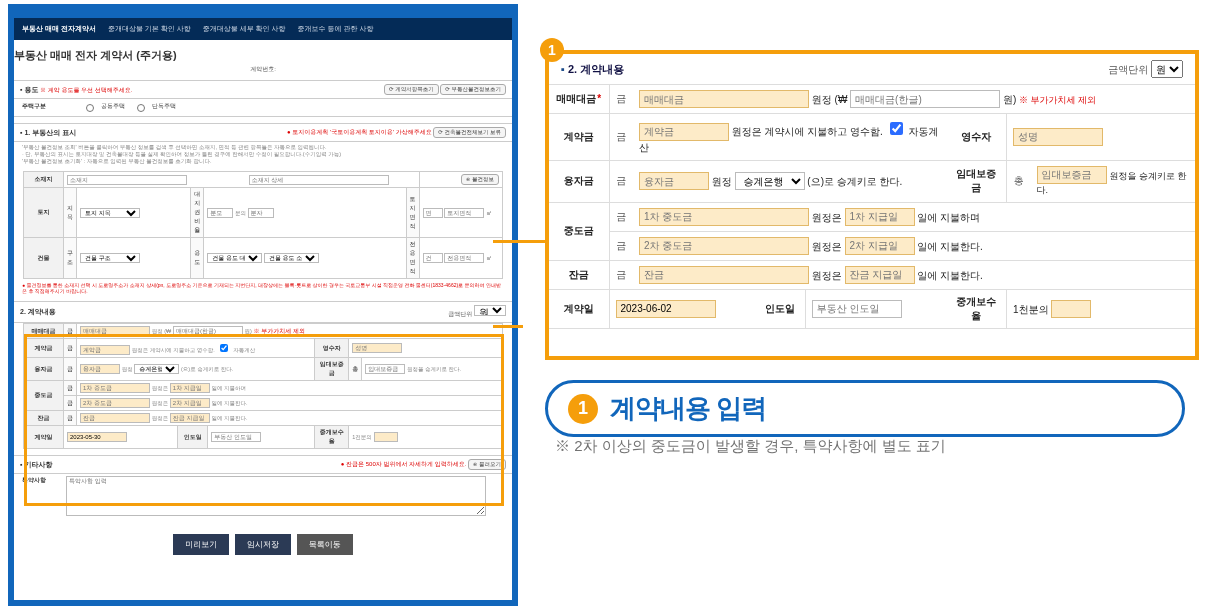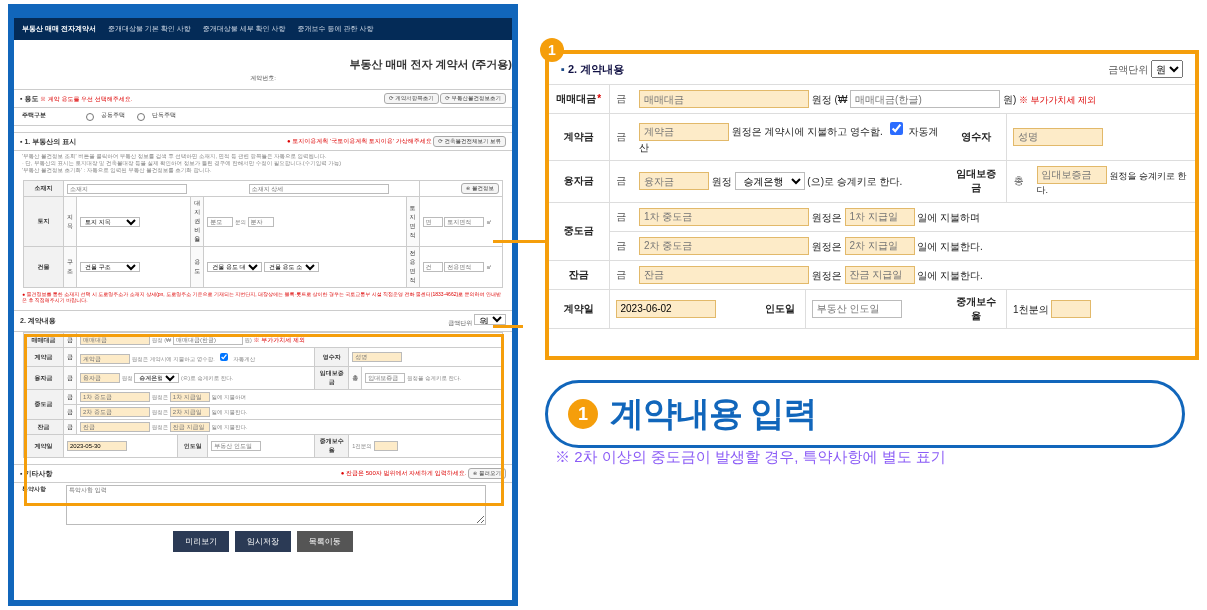--- a/index.html
+++ b/index.html
@@ -7,21 +7,21 @@
 
   
   .left-wrap {
     position: absolute; left: 8px; top: 4px; width: 510px; height: 602px;
     border: 6px solid #1166bb; border-top-width: 14px;
     background: #fff; font-size: 6px; color: #333;
   }
   .tabs { background: #042b57; color: #cfd9e6; display: flex; gap: 12px; padding: 6px 8px; font-size: 7px; }
   .tabs .tab { cursor: pointer; }
   .tabs .tab.active { color: #fff; font-weight: 700; }
-  .doc-title { text-align: right; font-weight: 700; font-size: 11px; margin: 17px 0 2px; }
+  .doc-title { text-align: left; font-weight: 700; font-size: 11px; margin: 8px 0 2px; }
   .doc-sub   { text-align: center; font-size: 6px; color: #555; margin-bottom: 6px; }
 
   .section-bar { display: flex; align-items: center; justify-content: space-between; padding: 3px 6px; border-top: 1px solid #ccc; border-bottom: 1px solid #ccc; }
   .section-bar .ttl { font-weight: 700; font-size: 7px; }
   .redtxt { color: #d00; font-size: 6px; }
   .minibtn { border: 1px solid #aaa; border-radius: 3px; padding: 1px 4px; font-size: 5.5px; color: #444; background: #f5f5f5; display: inline-block; }
 
   .formrow { display: flex; align-items: center; gap: 4px; padding: 2px 8px; }
   .lbl { width: 40px; font-weight: 700; font-size: 6px; }
   .lblw { width: 55px; font-weight: 700; font-size: 6px; }
@@ -33,21 +33,21 @@
   .highlight-box {
     position: absolute; left: 10px; top: 316px; width: 480px; height: 172px;
     border: 3px solid #f59e0b; pointer-events: none; z-index: 3;
   }
   .callout-circle {
     position: absolute; width: 24px; height: 24px; border-radius: 50%;
     background: #f59e0b; color: #fff; font-weight: 700; font-size: 14px;
     display: flex; align-items: center; justify-content: center; z-index: 5;
   }
 
-  .actionbtns { text-align: center; margin-top: 4px; }
+  .actionbtns { text-align: center; margin-top: 16px; }
   .actionbtns .btn { display: inline-block; padding: 5px 12px; font-size: 8px; color: #fff; background: #2b3a55; margin: 0 2px; }
   .actionbtns .btn.dark { background: #555; }
 
   
   .ctbl { width: 480px; margin: 0 auto; border-collapse: collapse; font-size: 6px; }
   .ctbl td, .ctbl th { border: 1px solid #ccc; padding: 2px 3px; }
   .ctbl th { background: #f2f2f2; font-weight: 700; text-align: center; width: 40px; }
   .ctbl .sub { width: 12px; text-align: center; background: #fafafa; }
   .hi { background: #fdebc8; }
   .ctbl .inp, .ctbl .sel { height: 10px; }
@@ -73,23 +73,23 @@
   .redmark::after { content: "*"; color: #d00; margin-left: 1px; }
   .notered { color: #d00; font-size: 9px; }
 
   
   .explain { position: absolute; left: 545px; top: 380px; width: 654px; }
   .explain-bubble {
     border: 3px solid #1166bb; border-radius: 40px; padding: 8px 20px;
     display: flex; align-items: center; gap: 12px; width: 640px;
   }
   .explain-bubble .num { width: 30px; height: 30px; border-radius: 50%; background: #f59e0b; color: #fff; font-weight: 800; display: flex; align-items: center; justify-content: center; font-size: 18px; }
-  .explain-bubble .txt { font-size: 34px; font-weight: 800; color: #1166bb; letter-spacing: -1px; text-align: center; }
+  .explain-bubble .txt { font-size: 26px; font-weight: 800; color: #1166bb; letter-spacing: -1px; text-align: center; }
   .explain-body { font-size: 22px; color: #222; margin: 14px 0 4px 10px; line-height: 1.45; letter-spacing: -0.5px; }
-  .explain-note { font-size: 15px; color: #8b5cf6; margin-left: 10px; }
+  .explain-note { font-size: 15px; color: #737373; margin-left: 10px; }
 
   
   .connector {
     position: absolute; left: 493px; top: 240px; width: 55px; height: 95px;
     border-top: 3px solid #f59e0b; border-right: 3px solid #f59e0b;
     z-index: 4;
   }
   .connector2 {
     position: absolute; left: 493px; top: 325px; width: 30px; height: 3px;
     background: #f59e0b; z-index: 4;

